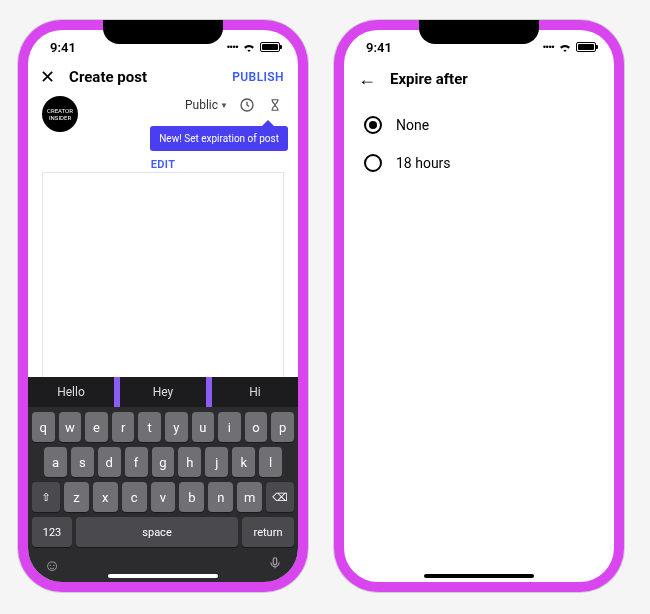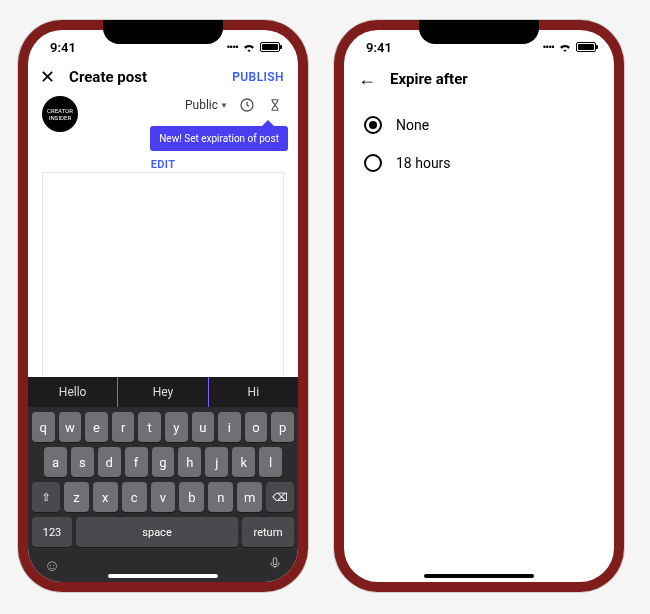--- a/index.html
+++ b/index.html
@@ -9,21 +9,21 @@
     height: 614px;
     background: #f4f5f4;
     font-family: -apple-system, BlinkMacSystemFont, "Segoe UI", Roboto, Helvetica, Arial, sans-serif;
     display: flex;
     gap: 26px;
     padding: 20px 18px;
   }
   .phone {
     width: 290px;
     height: 572px;
-    background: #7f1d1d;
+    background: #d946ef;
     border-radius: 44px;
     padding: 10px;
     position: relative;
     box-shadow: 0 0 0 1px rgba(0,0,0,0.15);
   }
   .screen {
     width: 100%;
     height: 100%;
     background: #fff;
     border-radius: 34px;
@@ -137,21 +137,21 @@
     padding-bottom:4px;
   }
   .suggest-row{
     display:flex;
     background:#1c1c1e;
     height:30px;
   }
   .suggest{
     flex:1; display:flex; align-items:center; justify-content:center;
     font-size:12px; color:#ddd;
-    border-right:1px solid #8b5cf6;
+    border-right:6px solid #8b5cf6;
   }
   .suggest:last-child{border-right:none;}
   .krow{ display:flex; gap:4px; padding:5px 4px 0 4px;}
   .krow.mid{ padding-left:16px; padding-right:16px;}
   .key{
     flex:1; height:30px; background:#6f6f74; border-radius:4px;
     display:flex; align-items:center; justify-content:center;
     font-size:13px; color:#fff;
     box-shadow: 0 1px 0 rgba(0,0,0,0.4);
   }

